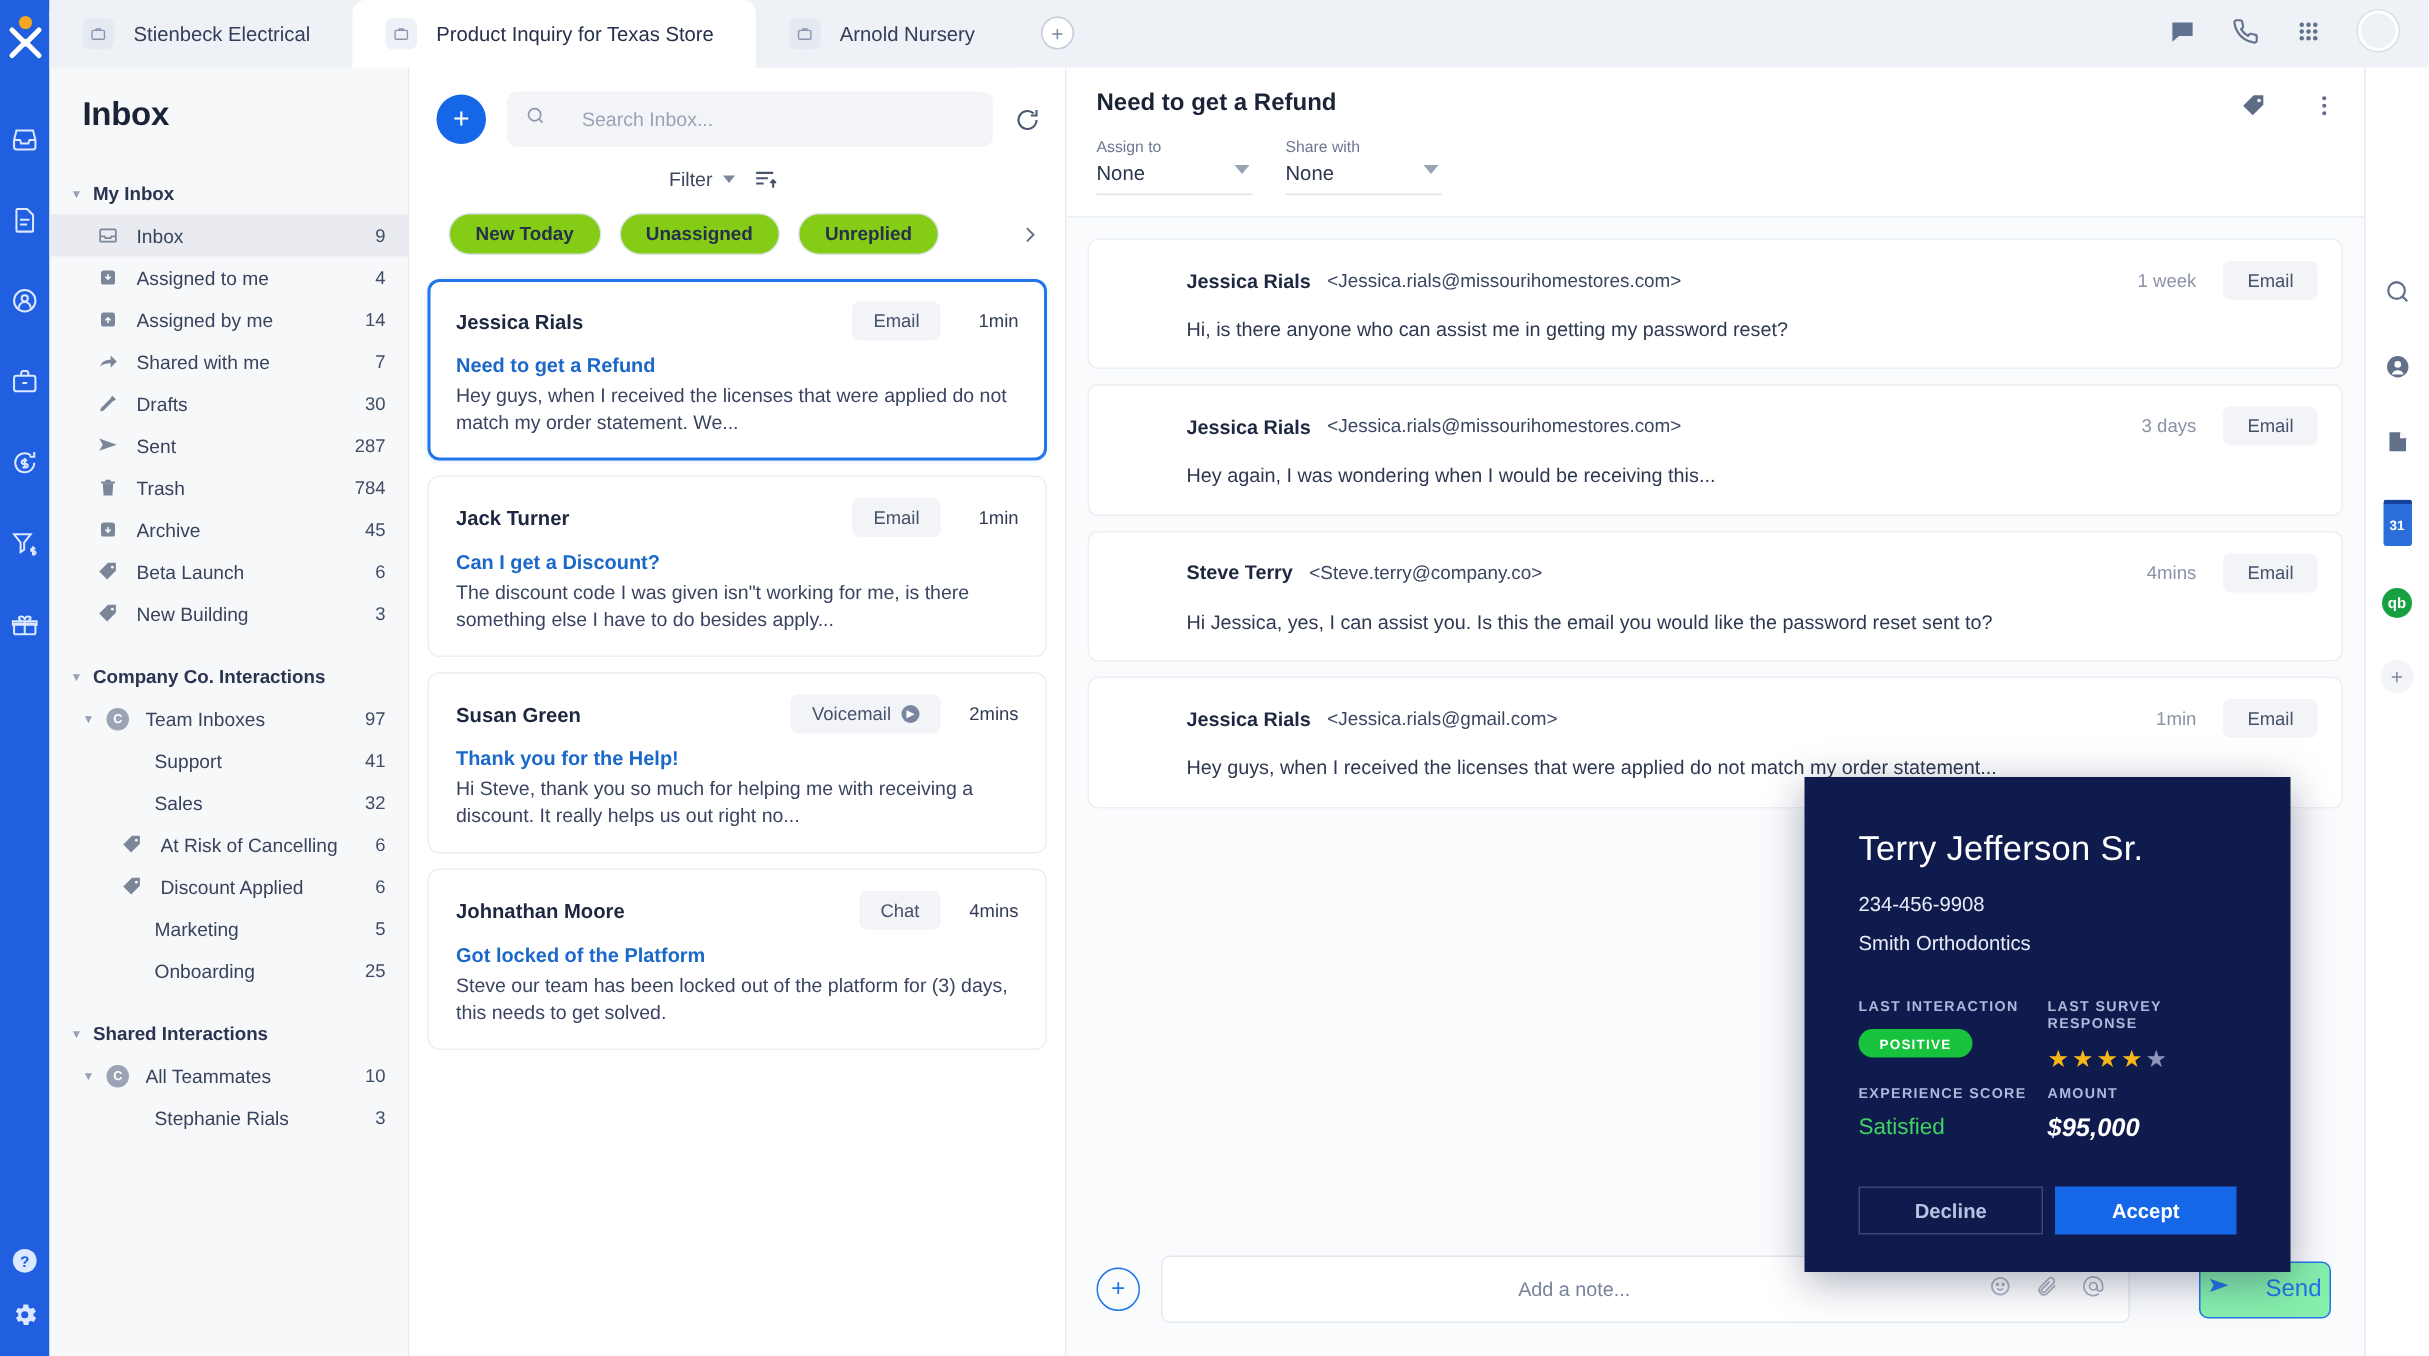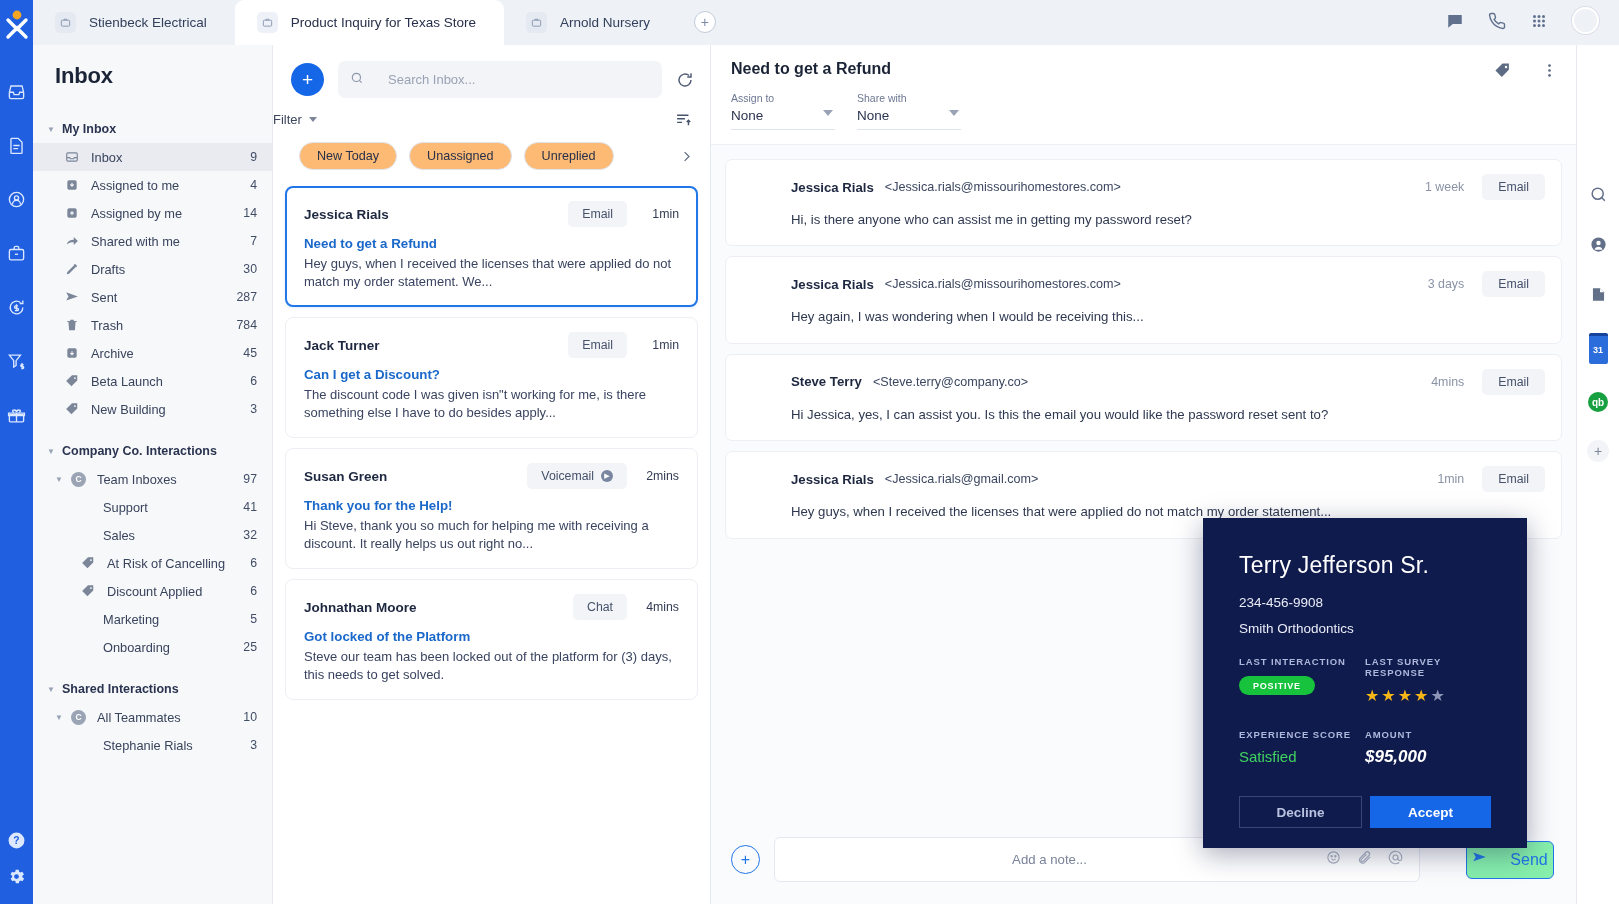--- a/index.html
+++ b/index.html
@@ -117,32 +117,32 @@
   }
   .search-box svg { width: 14px; height: 14px; color: #8e98ab; flex: 0 0 14px; }
   .search-box input {
     border: none; outline: none; background: transparent; font-size: 13px;
     color: #4b5670; width: 100%; font-family: inherit;
   }
   .search-box input::placeholder { color: #9aa3b4; }
   .refresh-btn { color: #4e5a73; cursor: pointer; display: flex; flex: 0 0 18px; }
   .refresh-btn svg { width: 18px; height: 18px; }
   .cl-filters {
-    display: flex; align-items: center; justify-content: space-between;
+    display: flex; align-items: center; justify-content: center;
     gap: 12px; padding: 13px 18px 0 0;
   }
   .filter-ddl { display: flex; align-items: center; gap: 7px; font-size: 13px; color: #3c465e; cursor: pointer; }
   .filter-ddl .tri { border-left: 4px solid transparent; border-right: 4px solid transparent; border-top: 5px solid #7d8699; }
   .sort-btn { color: #47526b; cursor: pointer; display: flex; }
   .sort-btn svg { width: 17px; height: 17px; }
   .chips { display: flex; align-items: center; gap: 12px; padding: 14px 12px 0 26px; }
   .chip {
     height: 28px; border: 1px solid #dde2eb; border-radius: 15px; padding: 12px 17px;
-    display: flex; align-items: center; font-size: 12.6px; font-weight: normal; color: #27304a;
-    cursor: pointer; background: #fdba74; white-space: nowrap;
+    display: flex; align-items: center; font-size: 12.6px; font-weight: bold; color: #27304a;
+    cursor: pointer; background: #84cc16; white-space: nowrap;
   }
   .chev-right { margin-left: auto; color: #626d85; cursor: pointer; display:flex; padding-right:4px; }
   .chev-right svg { width: 15px; height: 15px; }
   .cl-items { flex: 1 1 auto; overflow: hidden; padding: 16px 12px 0 12px; }
   .conv {
     background: #fff; border: 1px solid #eceff4; border-radius: 8px;
     padding: 14px 18px 16px 18px; margin-bottom: 10px; cursor: pointer;
     position: relative;
   }
   .conv.selected { border: 2px solid #2176e8; box-shadow: 0 1px 3px rgba(33,118,232,.13); padding: 13px 17px 15px 17px; }
@@ -236,21 +236,21 @@
 
   
   .card {
     position: absolute; left: 1203px; top: 518px; width: 324px; height: 330px;
     background: #101b4d; color: #fff; padding: 34px 36px 0 36px;
     box-shadow: 0 6px 26px rgba(10,20,60,.36); z-index: 40;
   }
   .card-name { font-size: 23px; font-weight: normal; letter-spacing: .2px; }
   .card-phone { font-size: 13.5px; margin-top: 16px; color: #e9ecf7; }
   .card-company { font-size: 13.5px; margin-top: 11px; color: #e9ecf7; }
-  .card-grid { display: grid; grid-template-columns: 1fr 1fr; margin-top: 20px; row-gap: 24px; }
+  .card-grid { display: grid; grid-template-columns: 1fr 1fr; margin-top: 30px; row-gap: 8px; }
   .card-lab { font-size: 9.5px; letter-spacing: .9px; color: #aeb8dc; font-weight: bold; }
   .pill {
     display: inline-flex; align-items: center; justify-content: center;
     background: #17c23c; color: #fff; border-radius: 11px; height: 19px; padding: 0 14px;
     font-size: 9px; font-weight: bold; letter-spacing: .8px; margin-top: 9px;
   }
   .stars { margin-top: 8px; font-size: 16px; letter-spacing: 2px; }
   .star-on { color: #f7b617; }
   .star-off { color: #8d96b8; }
   .card-val-green { font-size: 15px; color: #3fd35f; margin-top: 8px; }

